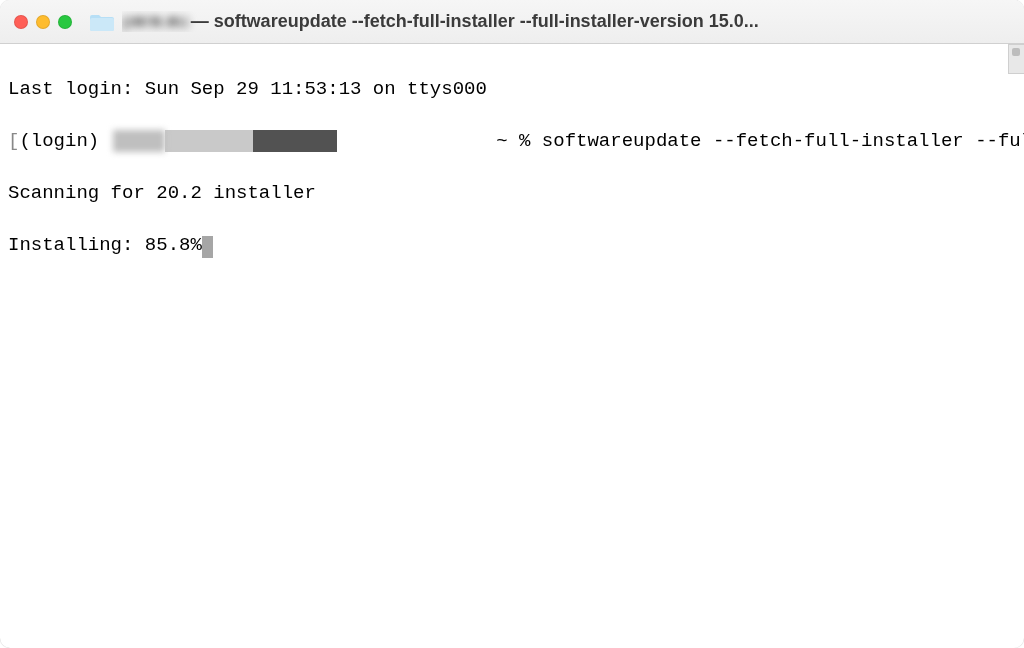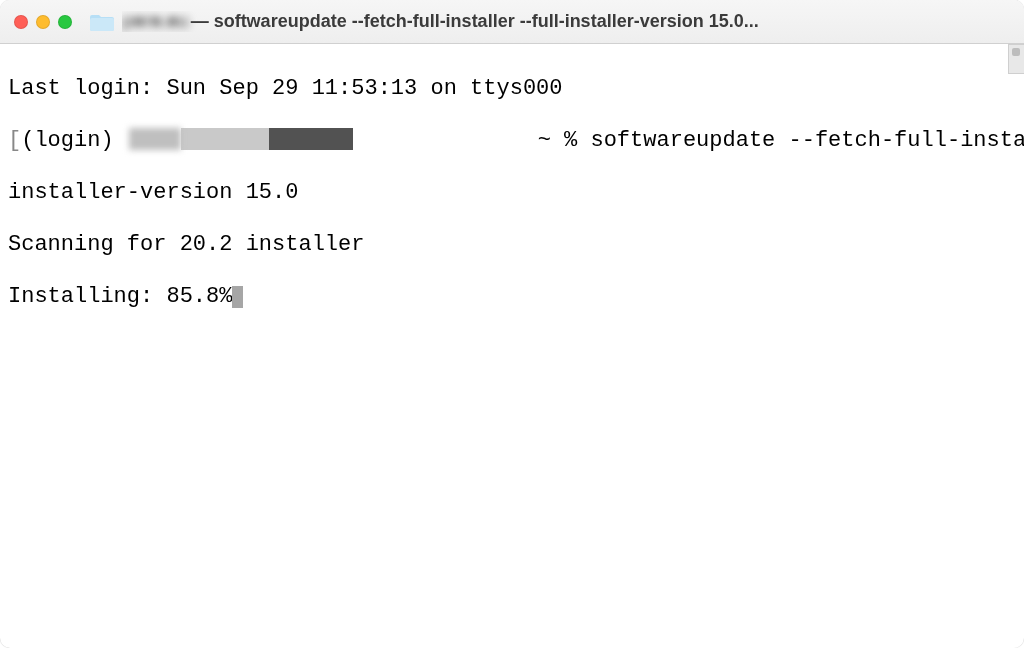--- a/index.html
+++ b/index.html
@@ -61,21 +61,21 @@
     .title-redact {
       display: inline-block;
       filter: blur(4px);
       color: #6a6a6a;
       font-weight: 700;
       margin-right: 2px;
     }
     .terminal-area {
       position: relative;
       padding: 6px 6px 6px 8px;
-      font-size: 22px;
+      font-size: 19px;
       line-height: 26px;
       color: #000000;
       white-space: pre;
       letter-spacing: 0;
     }
     .line {
       display: block;
     }
     .dim-bracket {
       color: #888;
@@ -150,16 +150,15 @@
   </div>
 </div>
 
 <div class="scrollbar">
   <div class="scrollbar-inner"></div>
 </div>
 
 <div class="terminal-area">
 <span class="line">Last login: Sun Sep 29 11:53:13 on ttys000</span>
 <span class="line"><span class="dim-bracket">[</span><span>(login) </span><span class="redact-block redact-a"></span><span class="redact-block redact-b"></span><span class="redact-block redact-c"></span><span>              ~ % </span><span>softwareupdate --fetch-full-installer --full-</span></span>
-<span class="line">installer-version 15.0</span>
 <span class="line">Scanning for 20.2 installer</span>
 <span class="line"><span>Installing: 85.8%</span><span class="cursor-block"></span></span>
 </div>
 
 </body></html>

